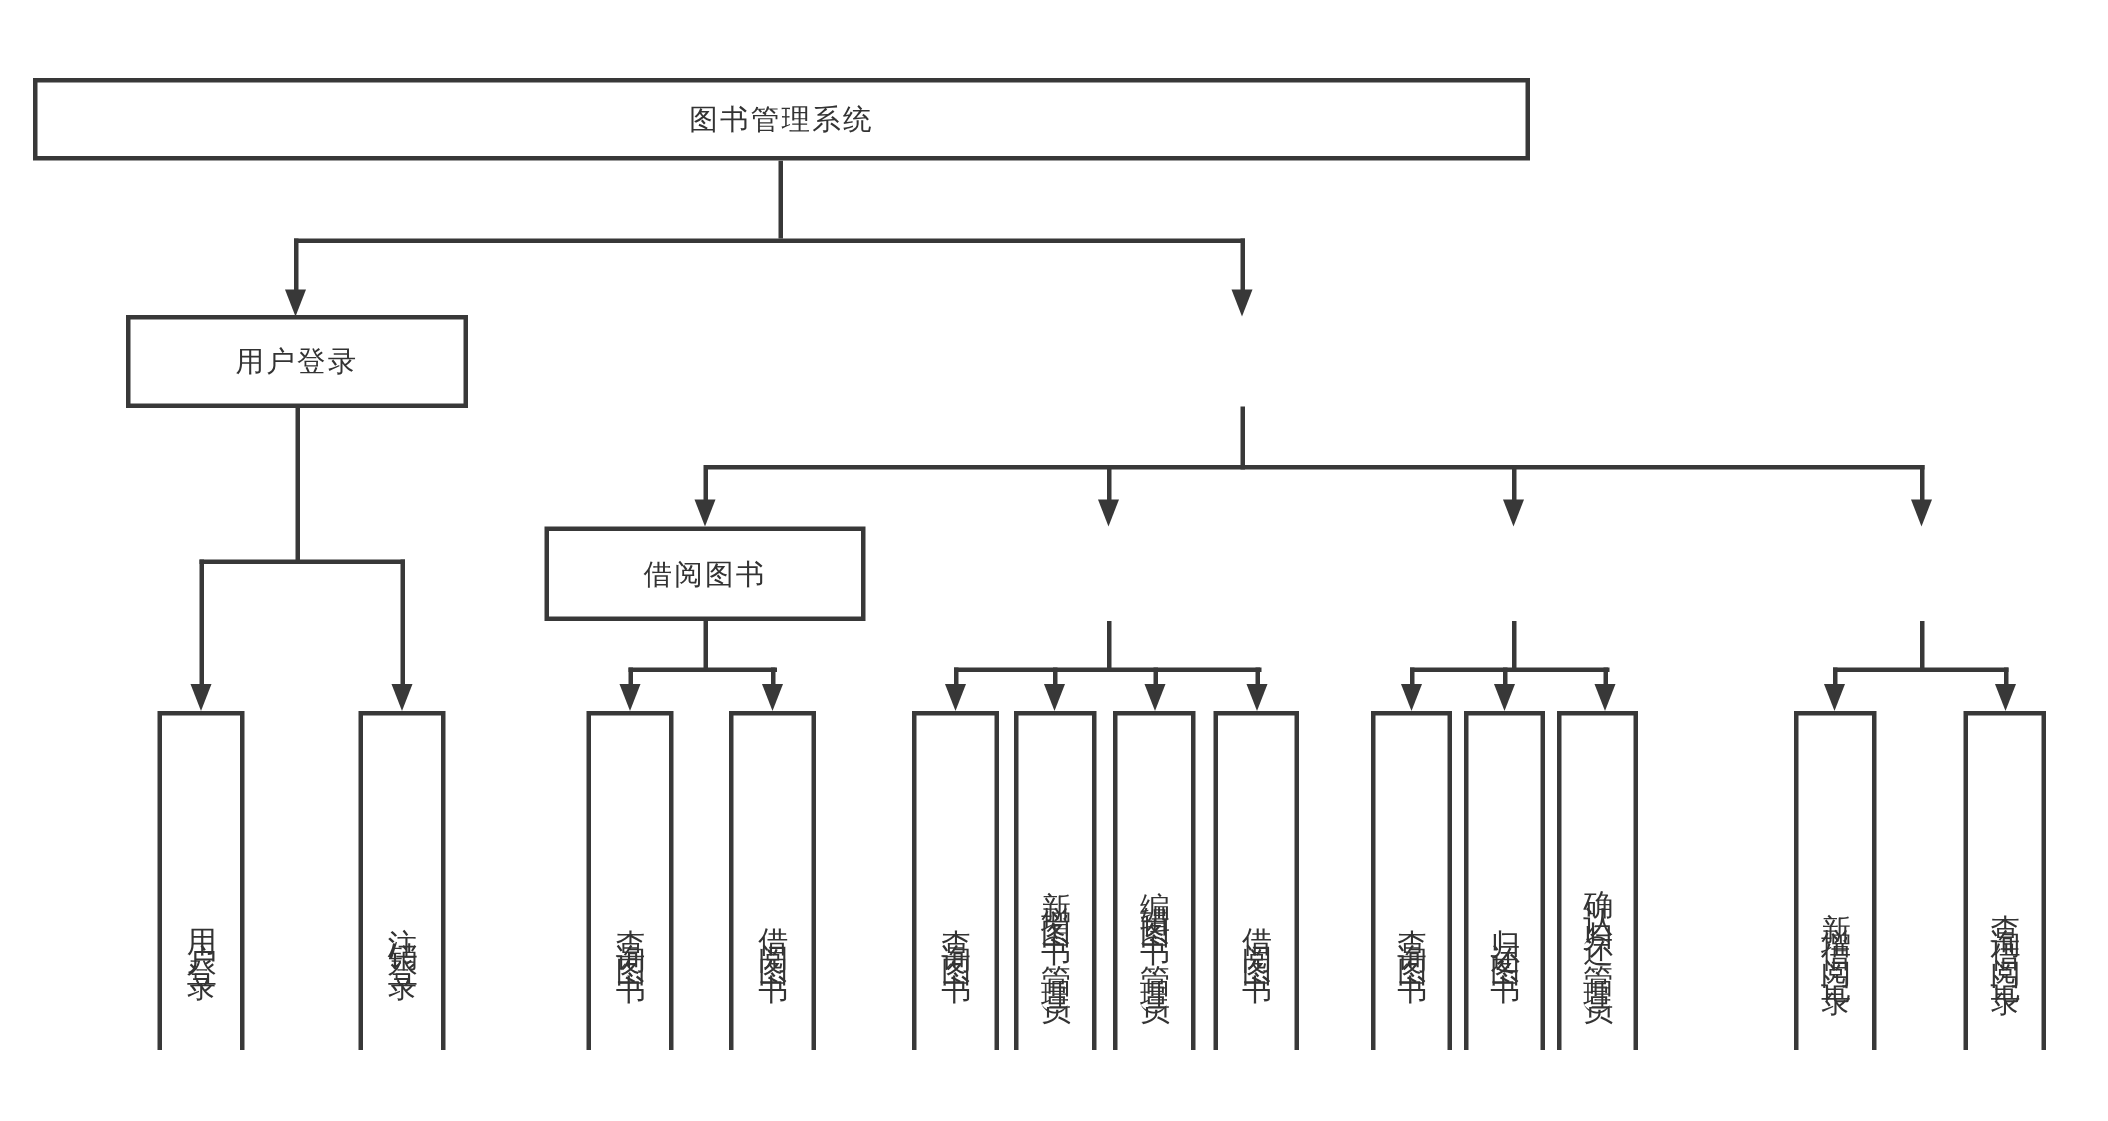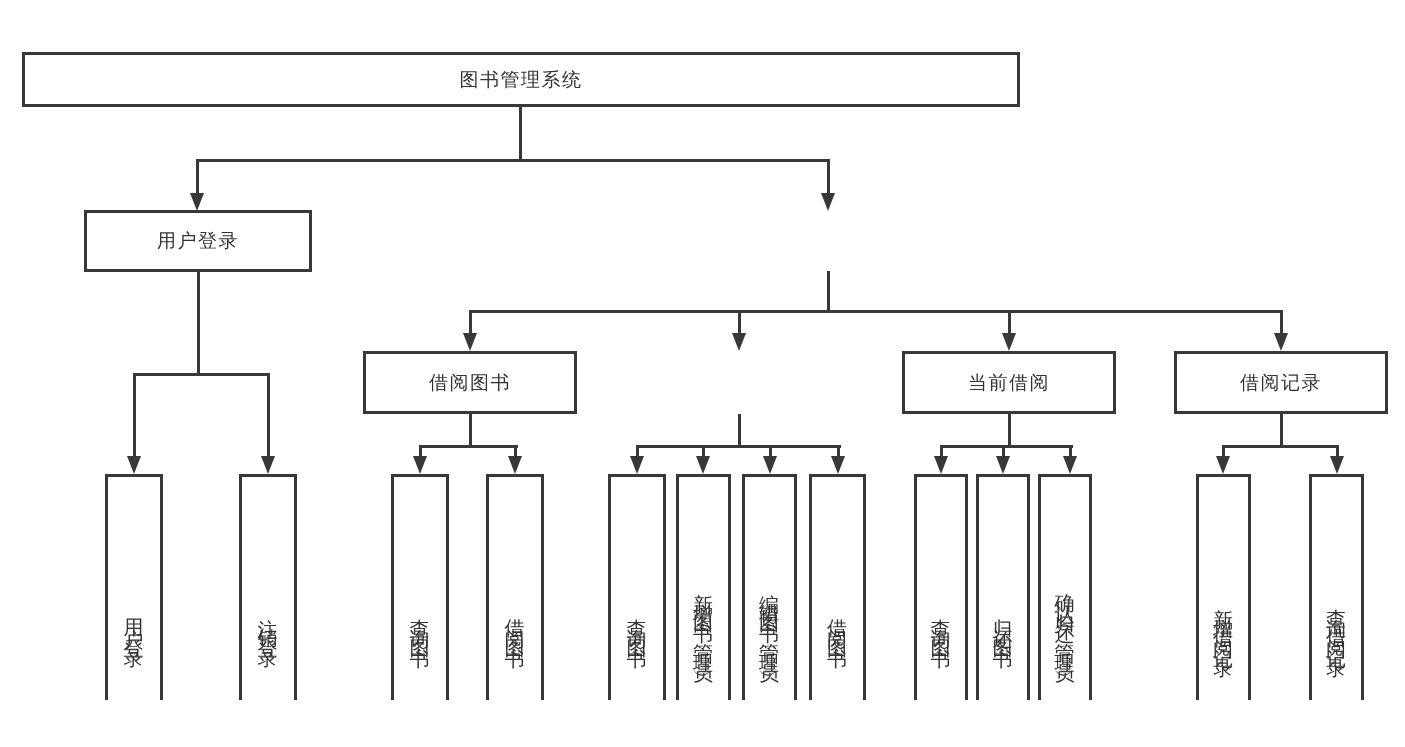--- a/index.html
+++ b/index.html
@@ -143,26 +143,20 @@
     <span>图书管理系统</span>
   </div>
 
   <div class="hbox" style="left:84px;top:171px;width:228px;height:62px">
     <span>用户登录</span>
   </div>
 
   <div class="hbox" style="left:363px;top:312px;width:214px;height:63px">
     <span>借阅图书</span>
   </div>
-  <div class="hbox" style="left:902px;top:312px;width:214px;height:63px">
-    <span>当前借阅</span>
-  </div>
-  <div class="hbox" style="left:1174px;top:312px;width:214px;height:63px">
-    <span>借阅记录</span>
-  </div>
 
   <div class="vbox" style="left:105px;width:58px">
     <span>用户登录</span>
   </div>
   <div class="vbox" style="left:239px;width:58px">
     <span>注销登录</span>
   </div>
 
   <div class="vbox" style="left:391px;width:58px">
     <span>查询图书</span>

